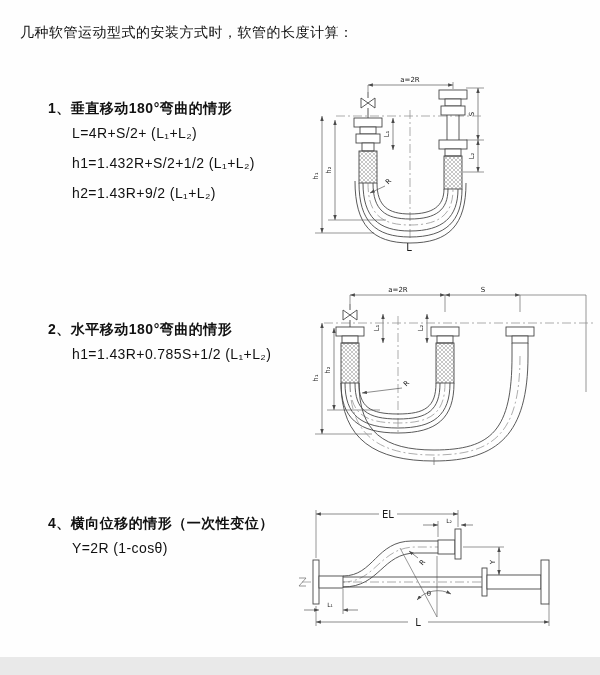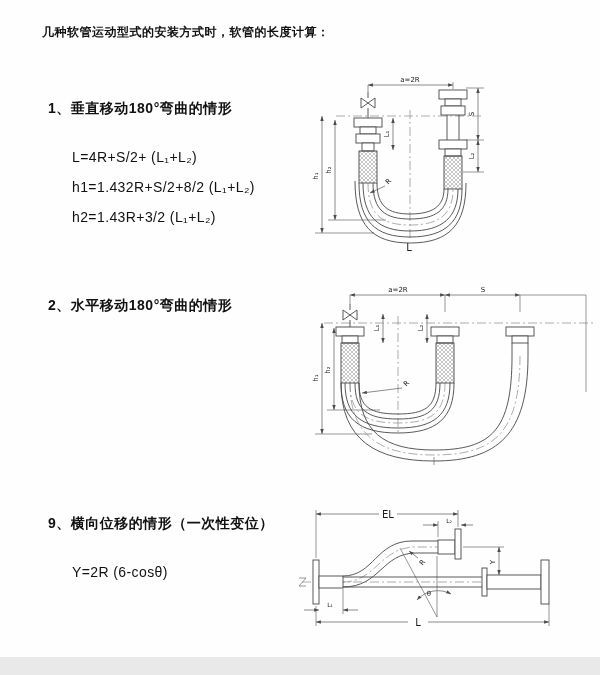--- a/index.html
+++ b/index.html
@@ -1,25 +1,25 @@
 <!DOCTYPE html>
 <html><head>
 <meta charset="utf-8">
 <style>
   html,body{margin:0;padding:0;}
   body{
     width:600px;height:675px;position:relative;background:#fefefe;
     font-family:"Liberation Sans","DejaVu Sans",sans-serif;color:#111;
     overflow:hidden;
   }
-  .title{position:absolute;left:42px;top:24px;font-size:12px;font-weight:700;letter-spacing:.5px;}
+  .title{position:absolute;left:20px;top:24px;font-size:14px;font-weight:400;letter-spacing:.5px;}
   .section{position:absolute;left:48px;}
-  .sec1{top:100px;} .sec2{top:297px;} .sec3{top:515px;}
+  .sec1{top:100px;} .sec2{top:321px;} .sec3{top:515px;}
   .sec-heading{font-size:14px;font-weight:600;letter-spacing:.5px;white-space:nowrap;}
-  .formulas{margin-top:24px;padding-left:24px;}
+  .formulas{margin-top:0;padding-left:24px;}
   .formula{font-size:14px;line-height:30px;font-weight:500;letter-spacing:.4px;white-space:nowrap;}
   .diag{position:absolute;}
   .d1{left:306px;top:70px;} .d2{left:306px;top:282px;} .d3{left:296px;top:496px;}
   
   .ln{stroke:#474747;stroke-width:.9;fill:none;}
   .fit{stroke:#474747;stroke-width:.9;fill:#fff;}
   .braid{stroke:#474747;stroke-width:.9;fill:url(#braidpat);}
   .th{stroke:#6b6b6b;stroke-width:.7;fill:none;}
   .cl{stroke:#8a8a8a;stroke-width:.7;fill:none;stroke-dasharray:9 3 2 3;}
   .dim{stroke:#5a5a5a;stroke-width:.7;fill:none;marker-start:url(#ar);marker-end:url(#ar);}
@@ -32,35 +32,36 @@
 </style>
 </head>
 <body>
 
 <div class="title">几种软管运动型式的安装方式时，软管的长度计算：</div>
 
 <div class="section sec1">
   <div class="sec-heading">1、垂直移动180°弯曲的情形</div>
   <div class="formulas">
     <div class="formula">L=4R+S/2+ (L₁+L₂)</div>
-    <div class="formula">h1=1.432R+S/2+8/2 (L₁+L₂)</div>
-    <div class="formula">h2=1.43R+3/2 (L₁+L₂)</div>
+    <div class="formula">h1=1.432R+S/2+1/2 (L₁+L₂)</div>
+    <div class="formula">h2=1.43R+9/2 (L₁+L₂)</div>
   </div>
 </div>
 
 <div class="section sec2">
   <div class="sec-heading">2、水平移动180°弯曲的情形</div>
   <div class="formulas">
+    <div class="formula">h1=1.43R+0.785S+1/2 (L₁+L₂)</div>
   </div>
 </div>
 
 <div class="section sec3">
-  <div class="sec-heading">9、横向位移的情形（一次性变位）</div>
+  <div class="sec-heading">4、横向位移的情形（一次性变位）</div>
   <div class="formulas">
-    <div class="formula">Y=2R (6-cosθ)</div>
+    <div class="formula">Y=2R (1-cosθ)</div>
   </div>
 </div>
 
 <svg class="diag d1" width="270" height="192">
   <defs>
     <marker id="ar" markerWidth="7" markerHeight="5" refX="7" refY="2.5" orient="auto-start-reverse" viewBox="0 0 7 5">
       <path d="M0,0 L7,2.5 L0,5 z" fill="#4a4a4a"></path>
     </marker>
     <pattern id="braidpat" width="4" height="4" patternUnits="userSpaceOnUse">
       <path d="M0,4 L4,0 M0,0 L4,4" stroke="#8f8f8f" stroke-width=".5"></path>

